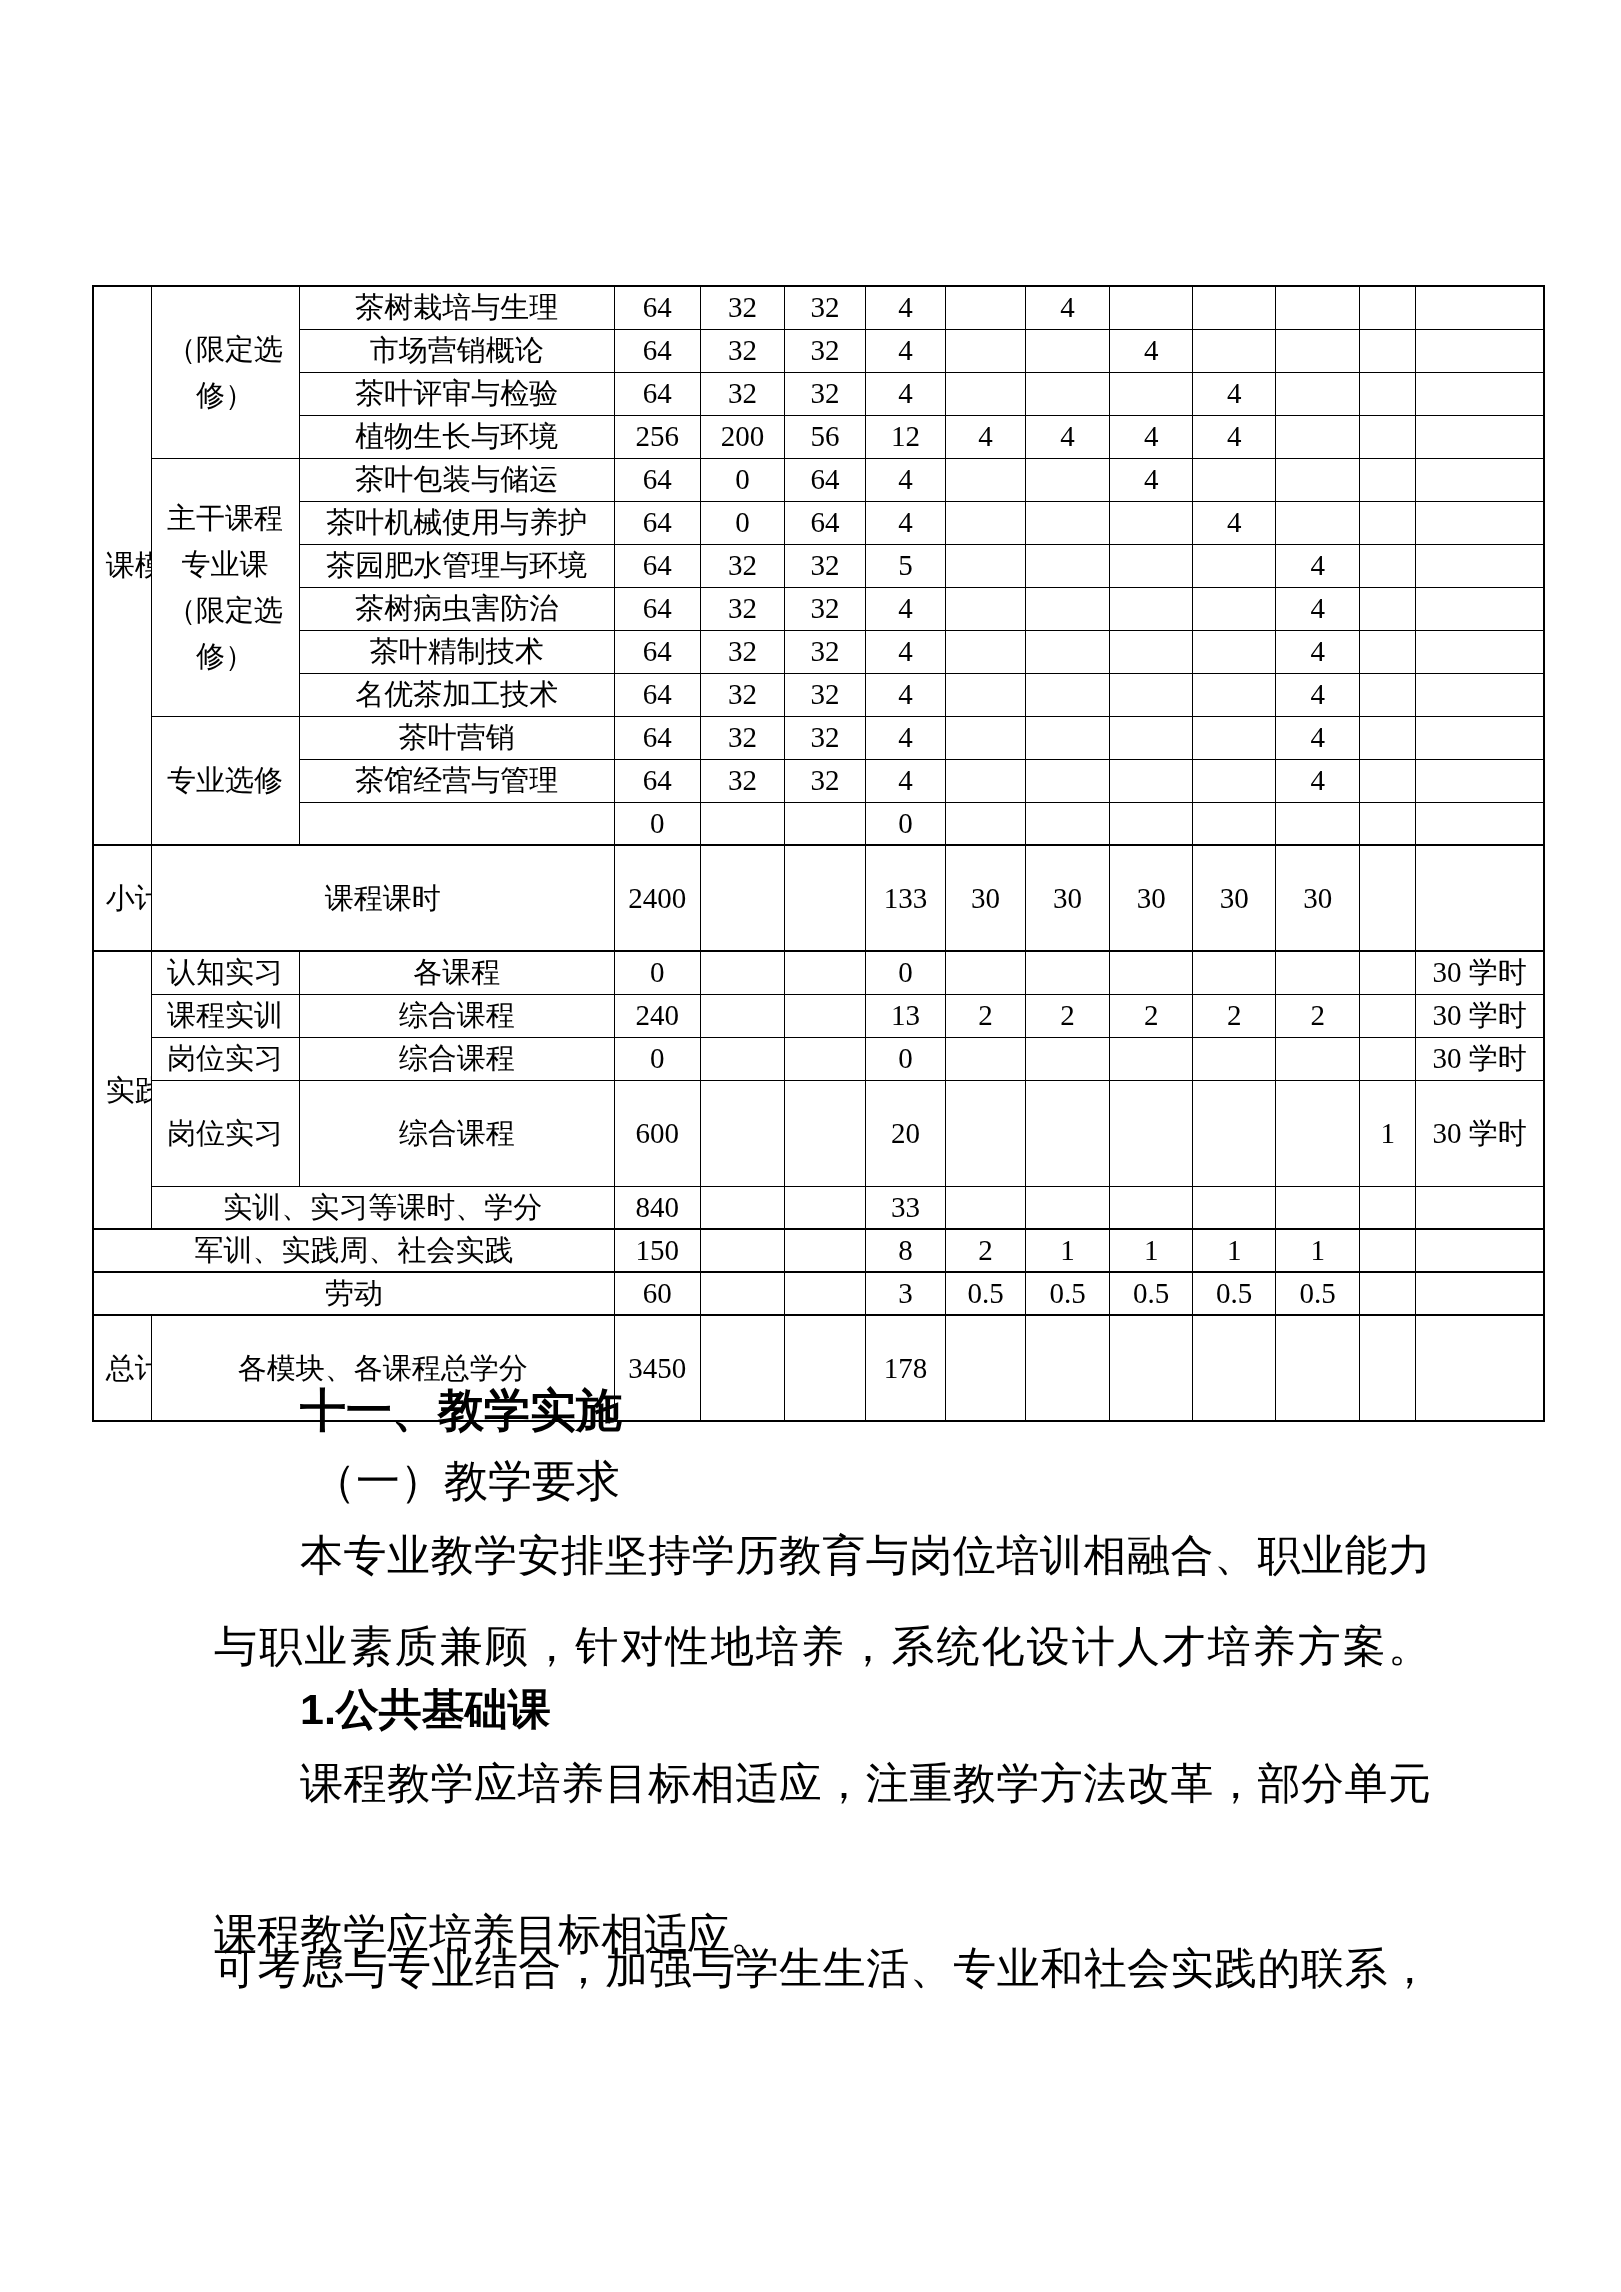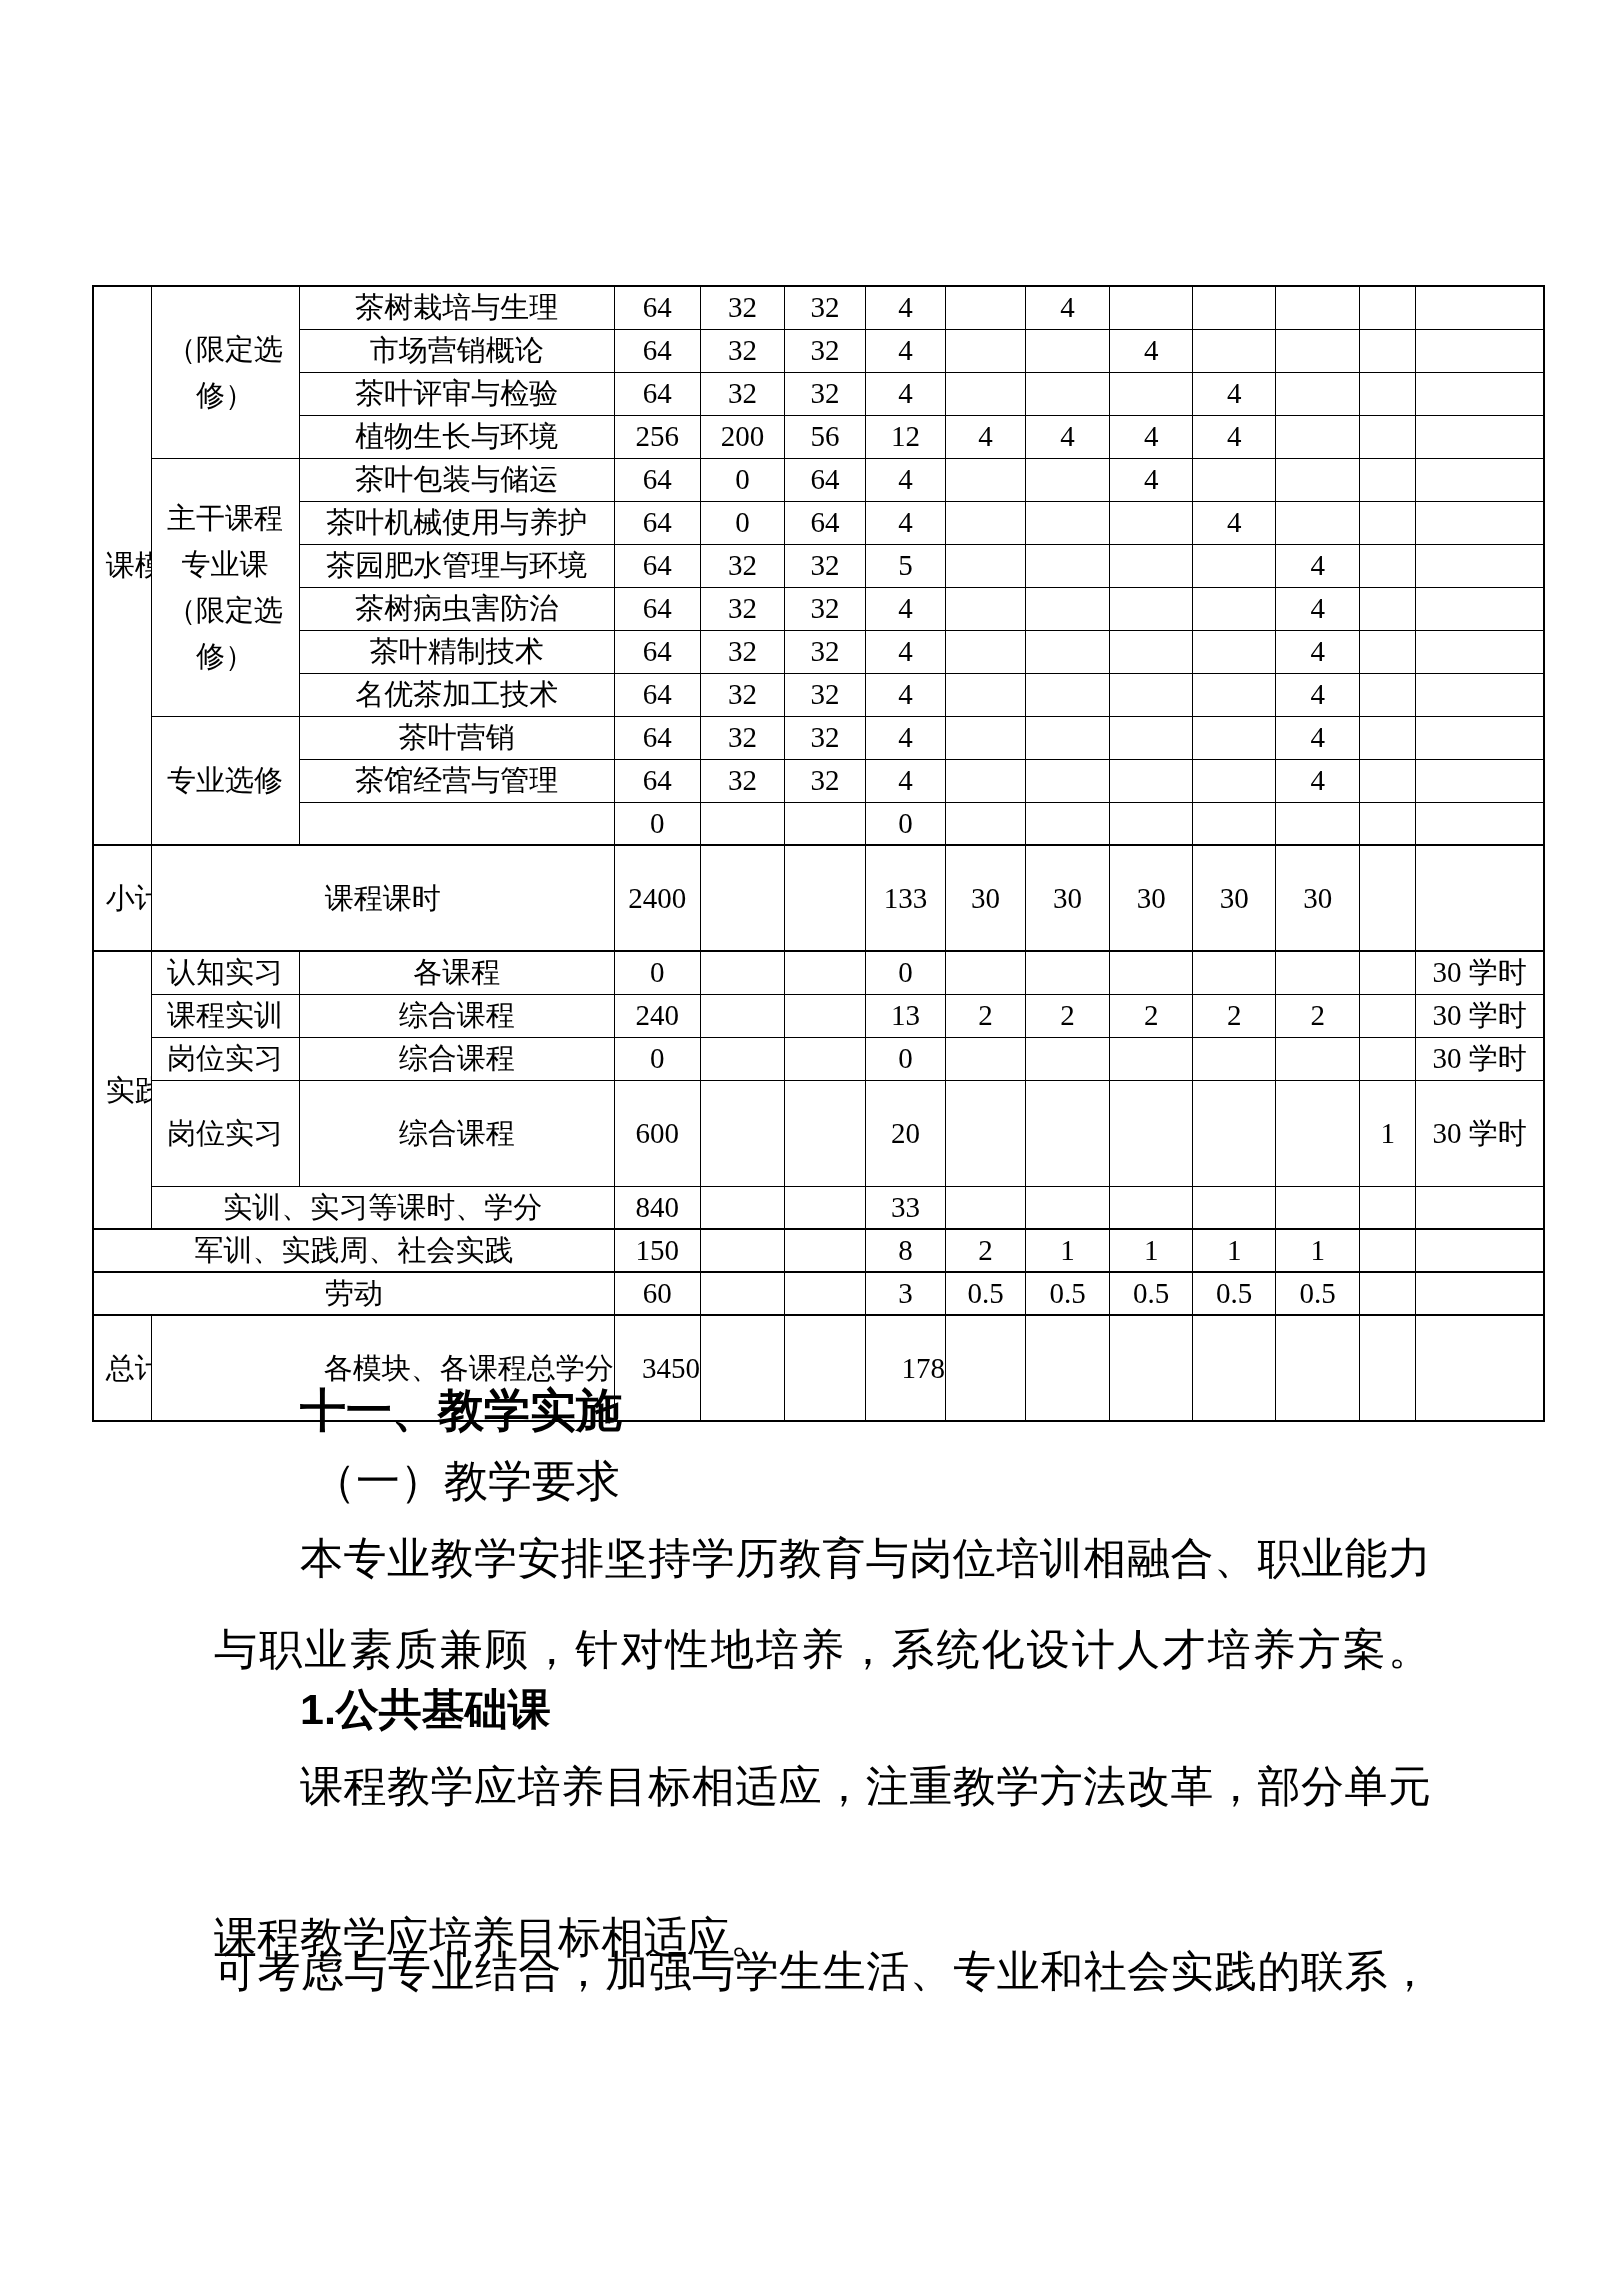--- a/index.html
+++ b/index.html
@@ -15,32 +15,32 @@
   }
   table.curr td{
     border:1px solid #000;
     text-align:center;vertical-align:middle;
     font-size:29px;line-height:33px;padding:0;overflow:hidden;
     white-space:nowrap;
   }
   tr.h44{height:43px;}
   tr.h88{height:106px;}
   tr.thick td{border-top:2.9px solid #000;}
-  tr.last td{border-bottom:2.9px solid #000;text-align:right;}
+  tr.last td{border-bottom:2.9px solid #000;}
   td.al{text-align:left;padding-left:5.9px;}
   td.vtop{vertical-align:top;padding-top:7.8px;}
   .vtxt{width:33px;margin:0 auto;word-break:break-all;line-height:45px;}
   .vtxt.lh44{line-height:43px;}
   .vtxt.lh56{line-height:55px;}
   td.gcell div{line-height:46px;text-align:center;}
   .txt{position:absolute;color:#000000;}
   .h1{left:300px;top:1386px;font-family:"Liberation Sans","DejaVu Sans",sans-serif;font-weight:bold;font-size:46px;line-height:49px;}
   .h2{left:312px;top:1458px;font-size:44px;line-height:47px;}
   .h3{left:300px;top:1686px;font-family:Liberation Sans, sans-serif;font-weight:bold;font-size:43px;line-height:47px;}
-  .pline{left:214px;width:1217px;box-sizing:border-box;font-size:43px;line-height:47px;text-align:justify;text-align-last:justify;}
+  .pline{left:214px;width:1217px;box-sizing:border-box;font-size:43px;line-height:47px;text-align:justify;text-align-last:justify;font-family:Liberation Mono, monospace;}
   .pline.ind{padding-left:86px;}
   .pline.end{text-align-last:left;}
 </style>
 </head>
 <body>
 
 <table class="curr">
 <colgroup>
 <col style="width:58px">
       <col style="width:148px">

